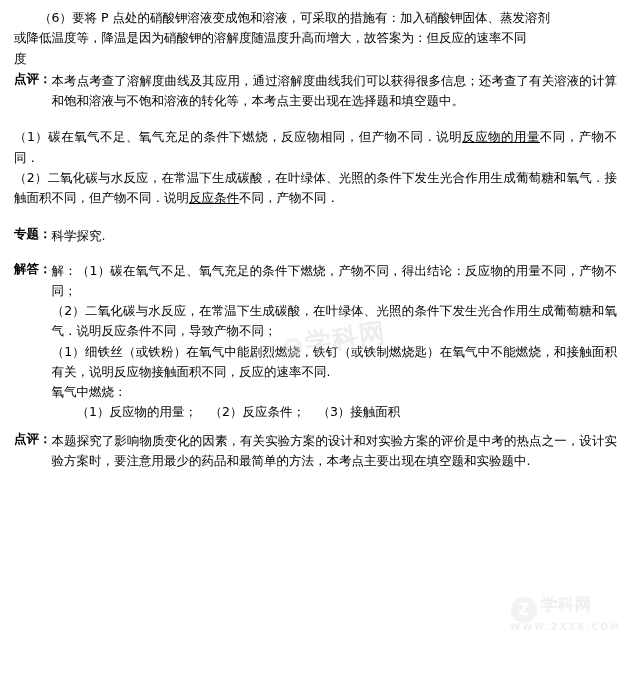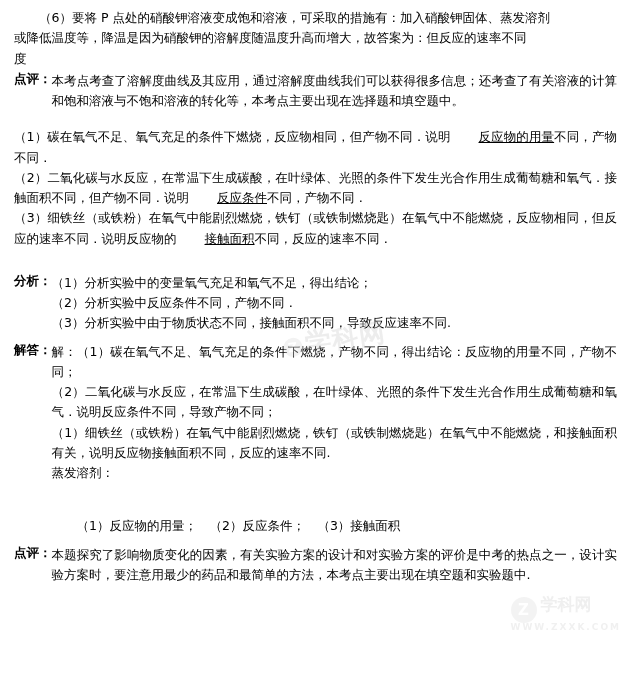--- a/index.html
+++ b/index.html
@@ -42,21 +42,20 @@
   .labeled .lbl {
     flex: 0 0 auto;
     white-space: nowrap;
     font-weight: bold;
   }
   .labeled .bodycol {
     flex: 1 1 auto;
   }
   .ul {
     text-decoration: underline;
-    margin-left: 28px;
   }
   .spacer-sm { height: 6px; }
   .spacer-md { height: 10px; }
   .spacer-lg { height: 14px; }
 
   
   .wm {
     position: absolute;
     pointer-events: none;
     opacity: 0.33;
@@ -138,50 +137,45 @@
   </div>
 
   <div class="spacer-lg"></div>
 
   <div class="block">
 
     <div class="line"><span>（1）</span><span>碳在氧气不足、氧气充足的条件下燃烧，反应物相同，但产物不同．说明</span><span class="ul">反应物的用量</span><span>不同，产物不同．</span></div>
 
     <div class="line"><span>（2）</span><span>二氧化碳与水反应，在常温下生成碳酸，在叶绿体、光照的条件下发生光合作用生成葡萄糖和氧气．接触面积不同，但产物不同．说明</span><span class="ul">反应条件</span><span>不同，产物不同．</span></div>
 
-    <div class="line"><span>（3）</span><span>细铁丝（或铁粉）在氧气中能剧烈燃烧，铁钉（或铁制燃烧匙）在氧气中不能燃烧，反应物相同，但反应的速率不同．说明反应物的</span><span class="ul">接触面积</span><span>不同，反应的速率不同．</span></div>
   </div>
 
   <div class="spacer-md"></div>
 
 
   <div class="spacer-sm"></div>
 
+  <div class="block labeled">
+    <span class="lbl">专题：</span>
+    <span class="bodycol line">科学探究.</span>
+  </div>
 
   <div class="spacer-sm"></div>
 
-  <div class="block labeled">
-    <span class="lbl">分析：</span>
-    <span class="bodycol">
-      <div class="line">（1）分析实验中的变量氧气充足和氧气不足，得出结论；</div>
-      <div class="line">（2）分析实验中反应条件不同，产物不同．</div>
-      <div class="line">（3）分析实验中由于物质状态不同，接触面积不同，导致反应速率不同.</div>
-    </span>
-  </div>
 
   <div class="spacer-sm"></div>
 
   <div class="block labeled">
     <span class="lbl">解答：</span>
     <span class="bodycol">
       <div class="line">解：（1）碳在氧气不足、氧气充足的条件下燃烧，产物不同，得出结论：反应物的用量不同，产物不同；</div>
       <div class="line">（2）二氧化碳与水反应，在常温下生成碳酸，在叶绿体、光照的条件下发生光合作用生成葡萄糖和氧气．说明反应条件不同，导致产物不同；</div>
       <div class="line">（1）细铁丝（或铁粉）在氧气中能剧烈燃烧，铁钉（或铁制燃烧匙）在氧气中不能燃烧，和接触面积有关，说明反应物接触面积不同，反应的速率不同.</div>
-      <div class="line">蒸发溶剂：</div>
-      <div class="line" style="text-indent:2em;margin-top:33px;">（1）反应物的用量；　（2）反应条件；　（3）接触面积</div>
+      <div class="line">氧气中燃烧：</div>
+      <div class="line" style="text-indent:2em;">（1）反应物的用量；　（2）反应条件；　（3）接触面积</div>
     </span>
   </div>
 
   <div class="spacer-sm"></div>
 
   <div class="block labeled">
     <span class="lbl">点评：</span>
     <span class="bodycol line">本题探究了影响物质变化的因素，有关实验方案的设计和对实验方案的评价是中考的热点之一，设计实验方案时，要注意用最少的药品和最简单的方法，本考点主要出现在填空题和实验题中.</span>
   </div>
 

